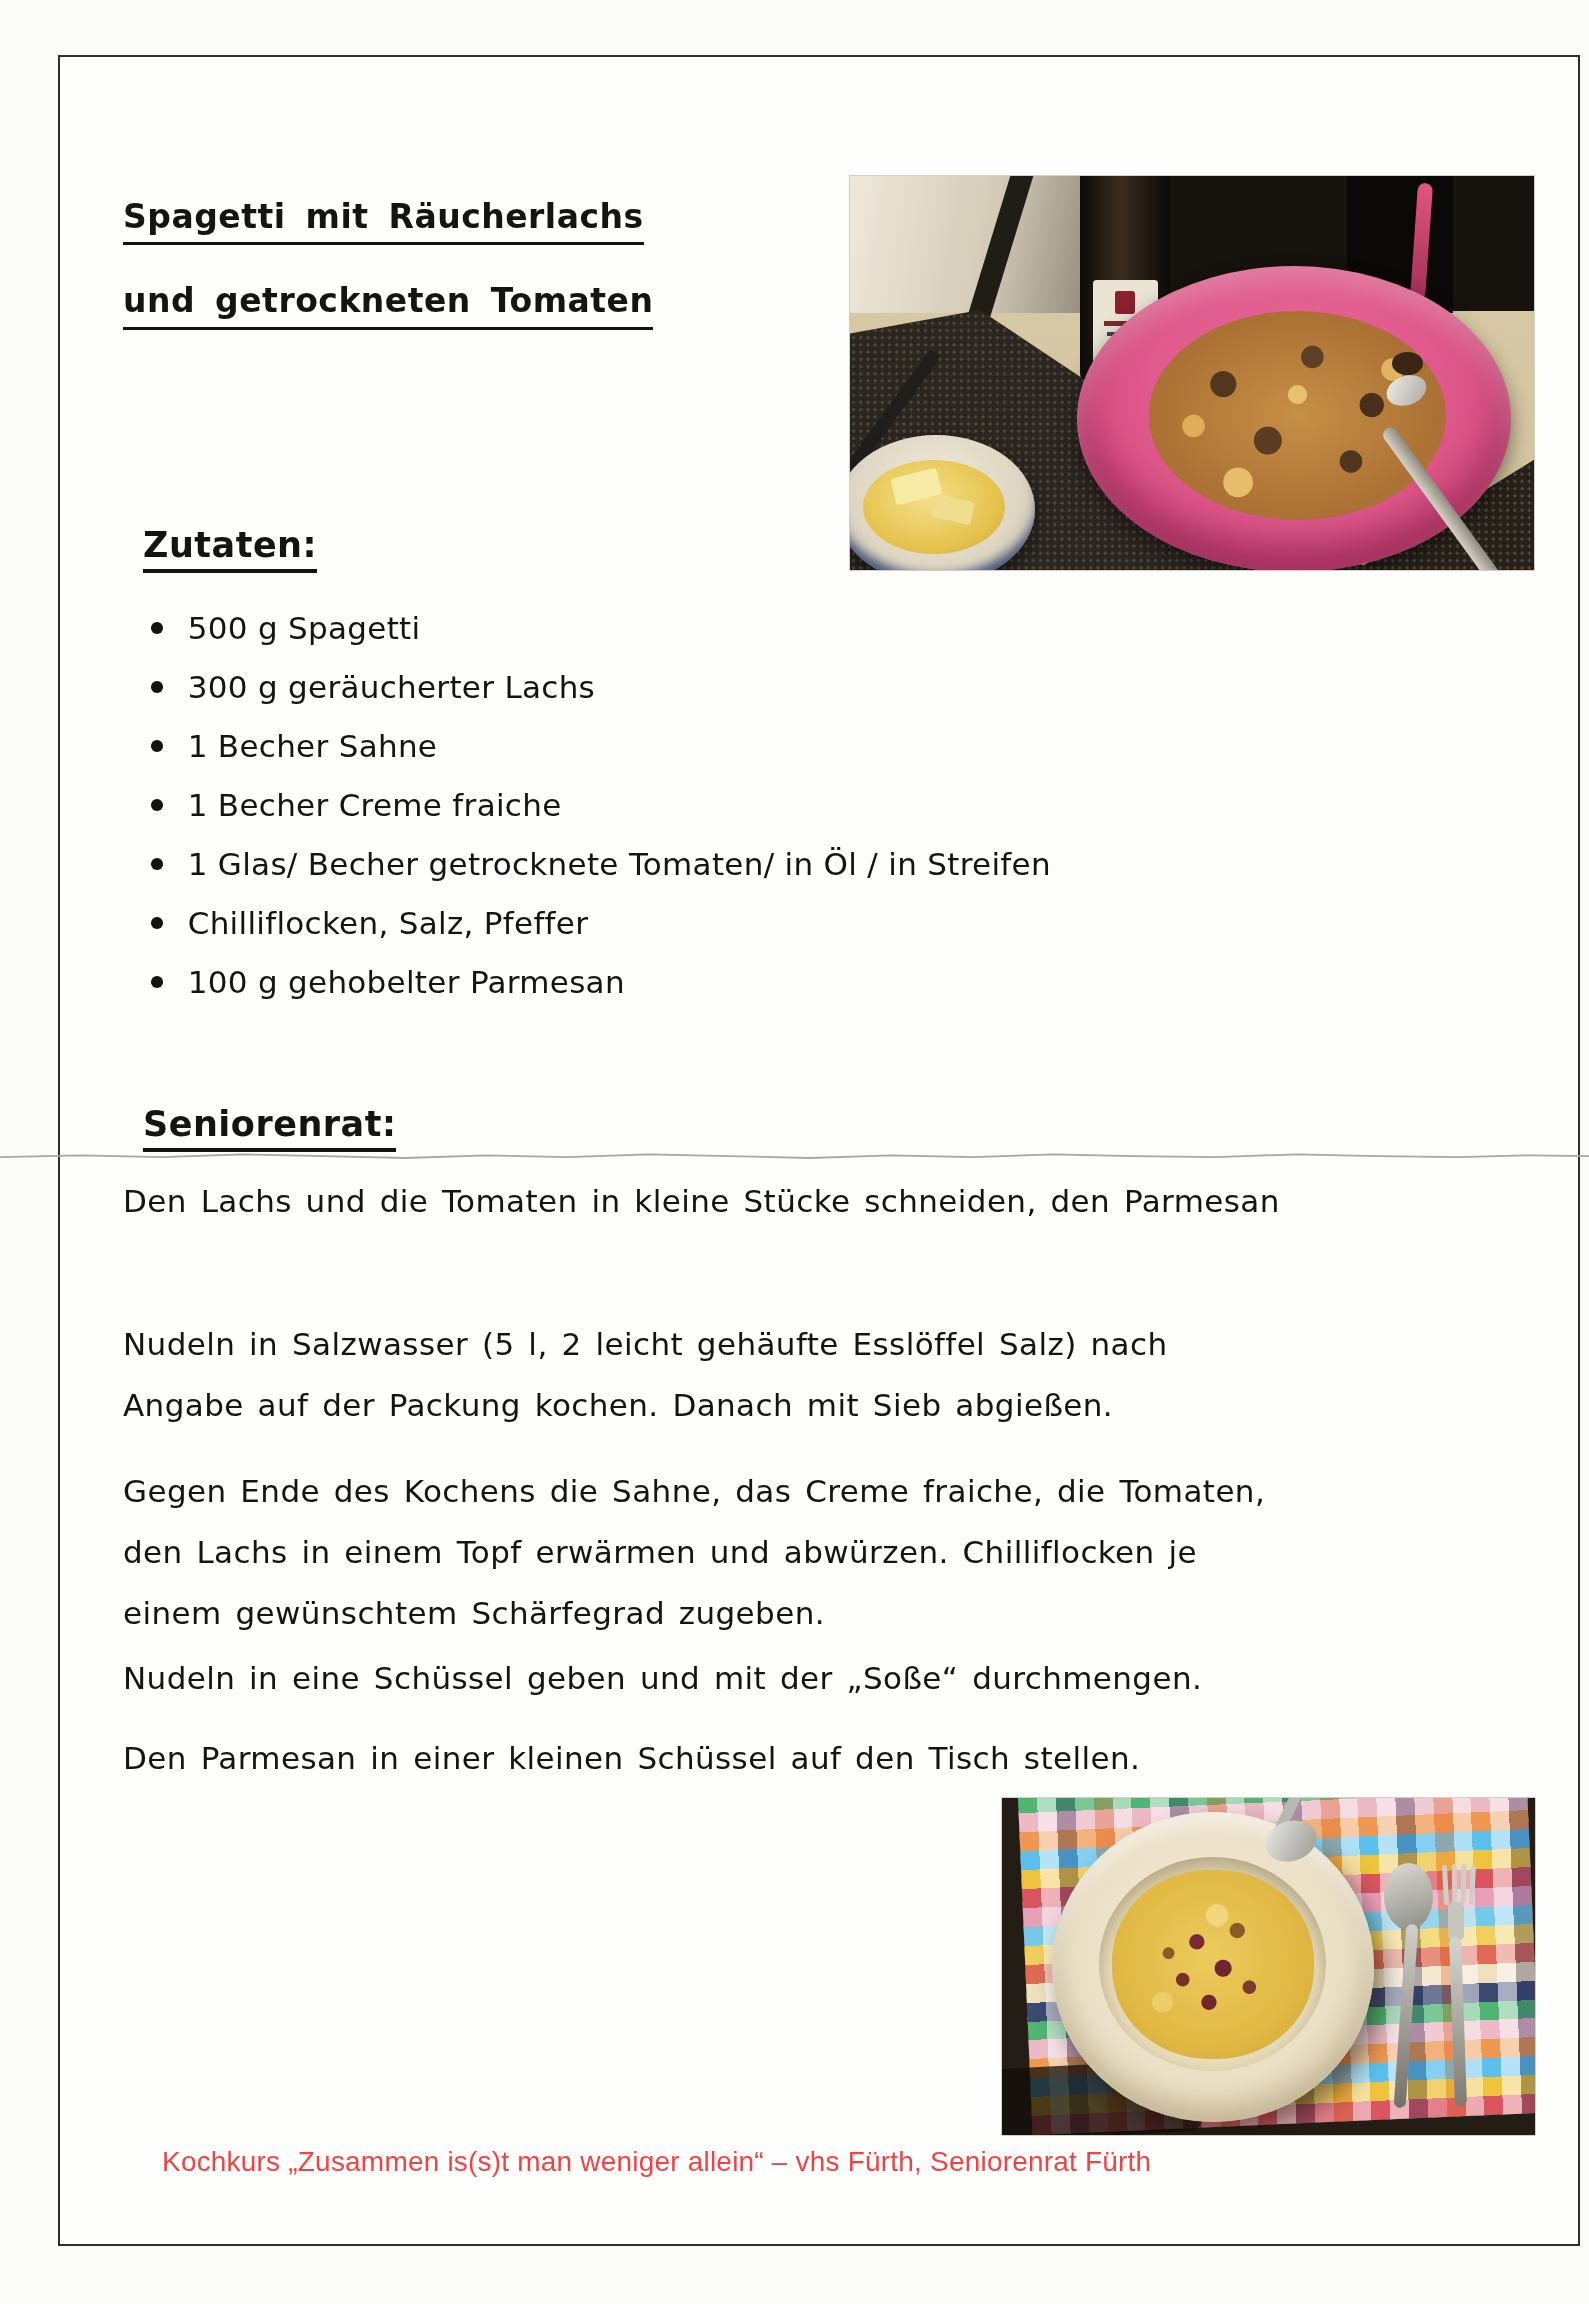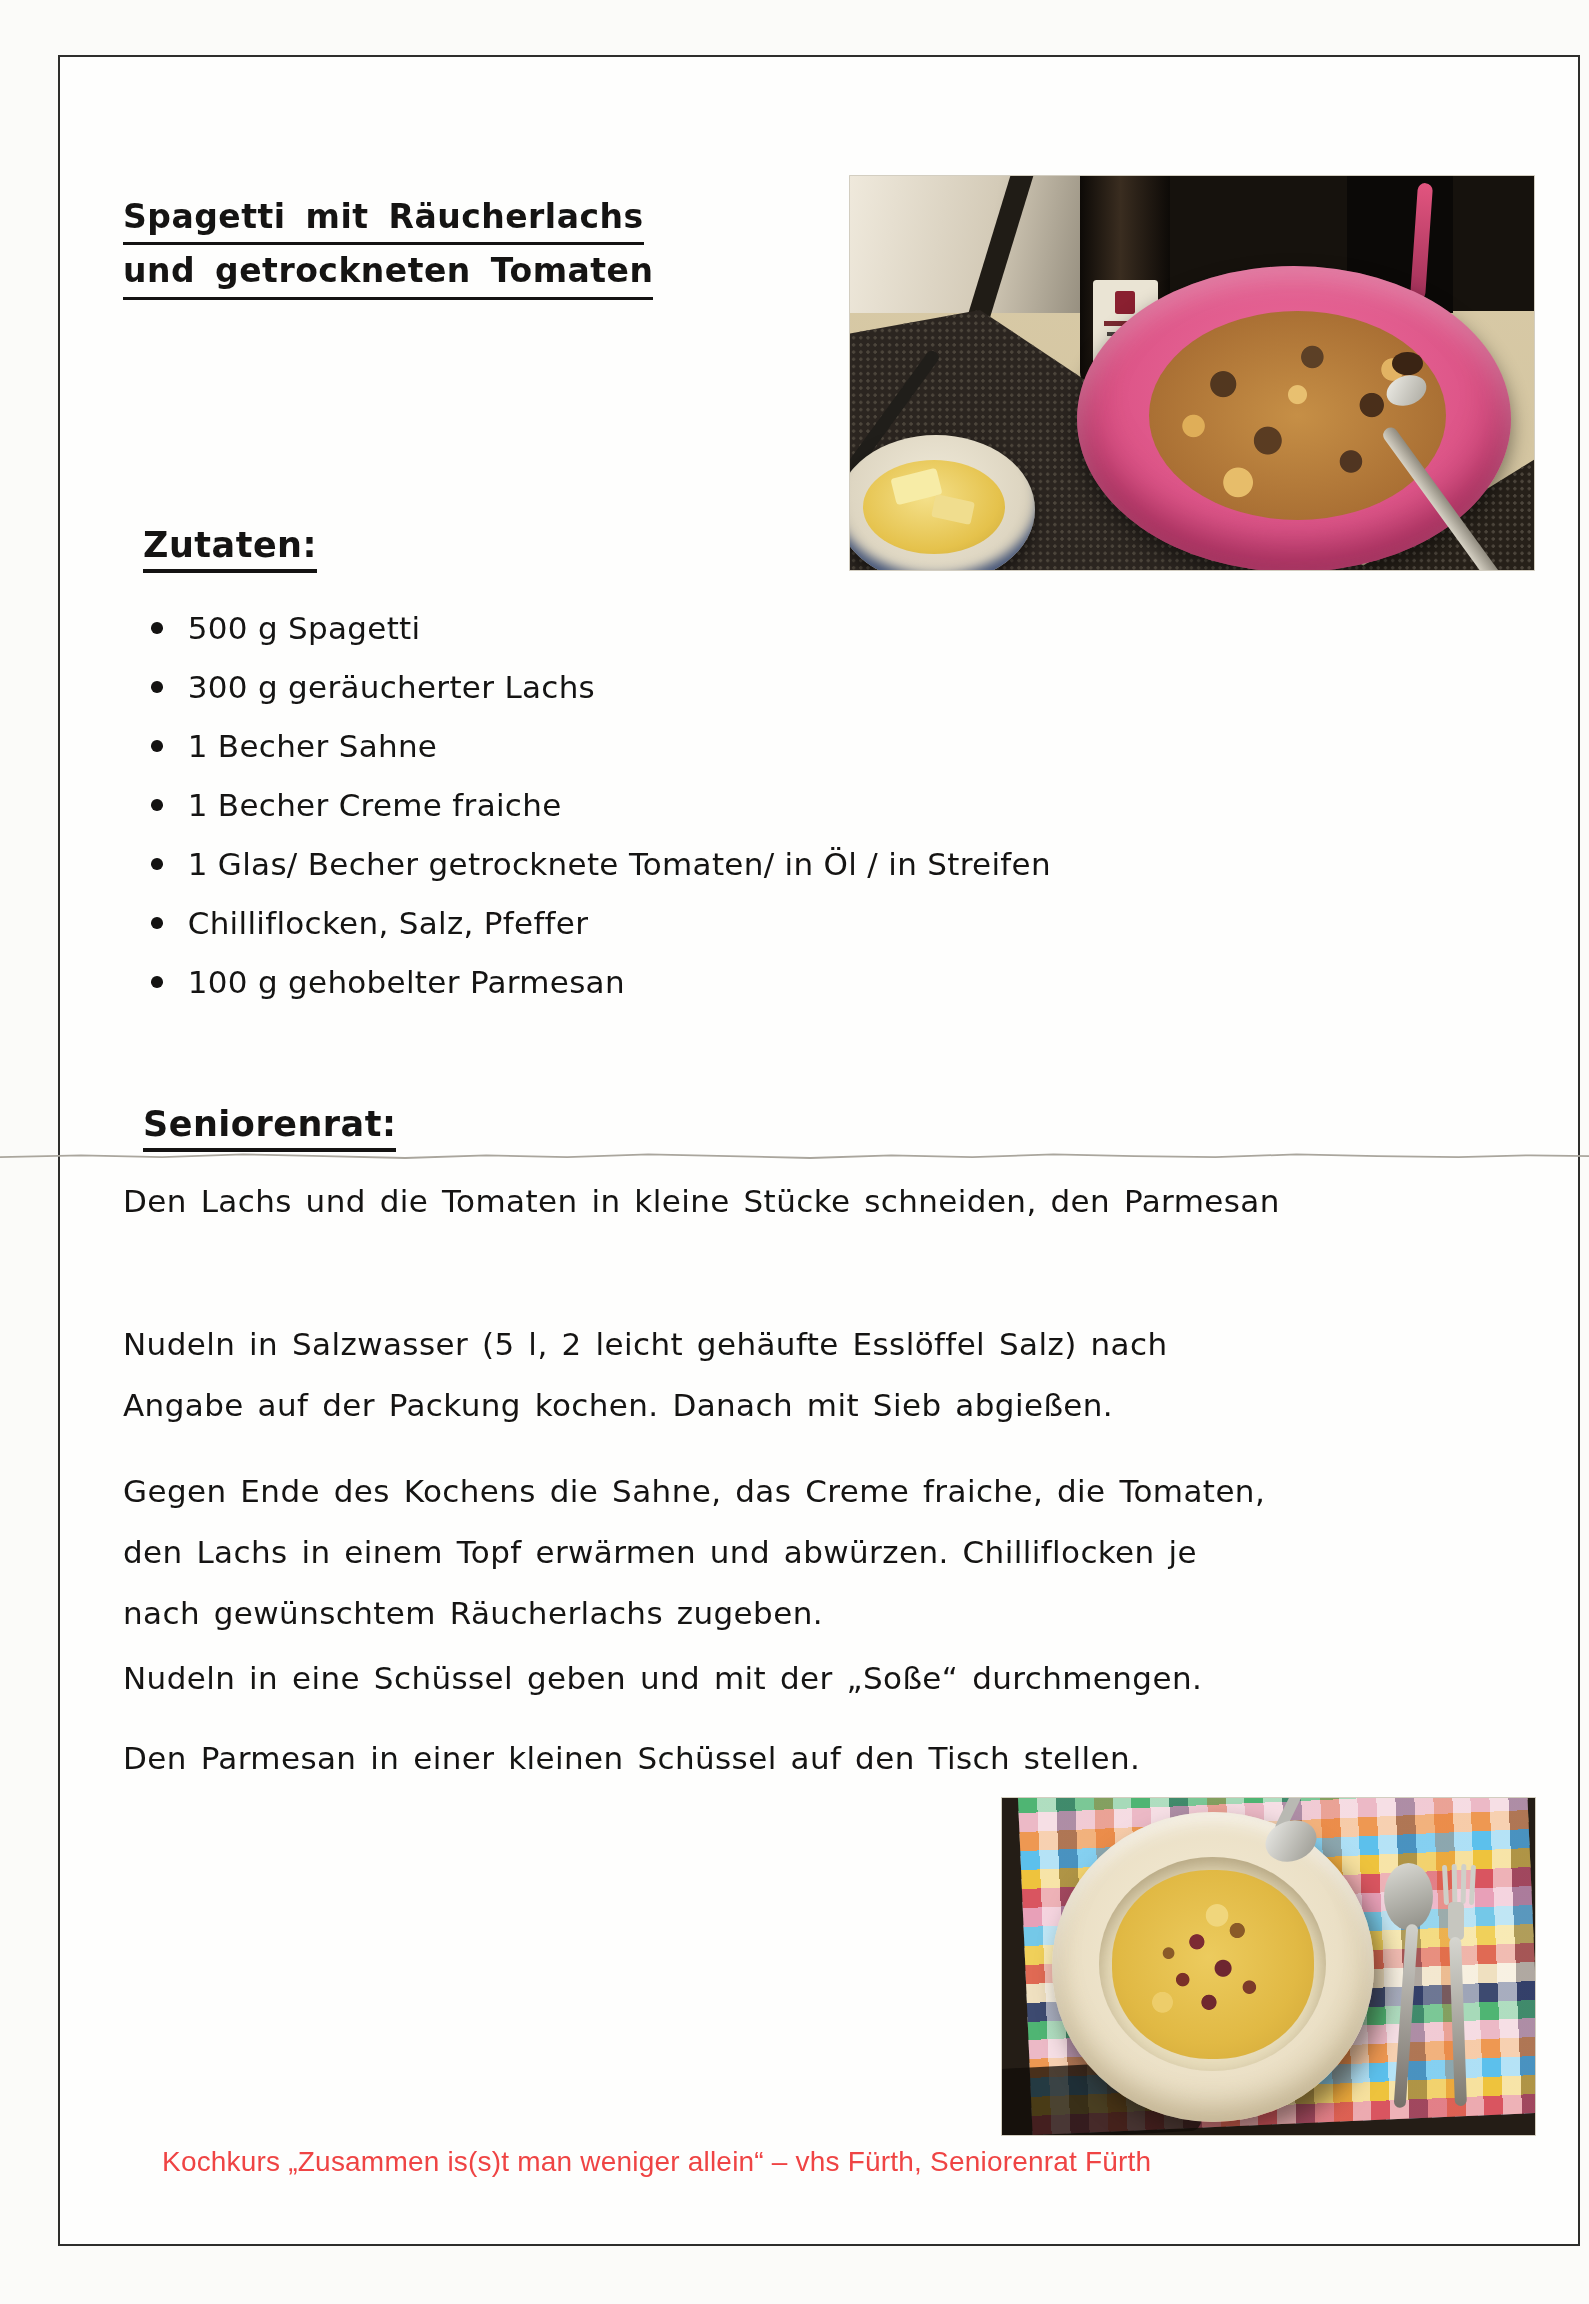--- a/index.html
+++ b/index.html
@@ -10,21 +10,21 @@
     color:#151413;
   }
   .page-border{
     position:absolute;left:58px;top:55px;width:1518px;height:2187px;
     border:2.7px solid #2e2e2c;background:#fefefd;
   }
   
   .title-block{position:absolute;left:123px;top:197px;}
   .title-line{
     display:table;font-size:33px;font-weight:700;letter-spacing:0.5px;word-spacing:8px;
-    border-bottom:3.6px solid #141312;padding-bottom:6.3px;margin-bottom:6px;white-space:nowrap;
+    border-bottom:3.6px solid #141312;padding-bottom:6.3px;margin-bottom:36px;white-space:nowrap;
   }
   .section-heading{
     position:absolute;display:table;font-size:35px;font-weight:700;letter-spacing:0.5px;
     border-bottom:4.5px solid #141312;padding-bottom:3.6px;white-space:nowrap;margin-left:20px;
   }
   .ingredient-list{position:absolute;left:151px;top:608px;margin:0;padding:0;list-style:none;}
   .ingredient-list li{
     display:flex;align-items:flex-start;font-size:31px;line-height:41px;
     letter-spacing:0.3px;margin-bottom:18px;white-space:nowrap;
   }
@@ -222,21 +222,21 @@
 <div class="para" style="top:1171px;">
   <span class="line">Den Lachs und die Tomaten in kleine Stücke schneiden, den Parmesan</span>
 </div>
 <div class="para" style="top:1314px;">
   <span class="line">Nudeln in Salzwasser (5 l, 2 leicht gehäufte Esslöffel Salz) nach</span>
   <span class="line">Angabe auf der Packung kochen. Danach mit Sieb abgießen.</span>
 </div>
 <div class="para" style="top:1461px;">
   <span class="line">Gegen Ende des Kochens die Sahne, das Creme fraiche, die Tomaten,</span>
   <span class="line">den Lachs in einem Topf erwärmen und abwürzen. Chilliflocken je</span>
-  <span class="line">nach gewünschtem Räucherlachs zugeben.</span>
+  <span class="line">einem gewünschtem Schärfegrad zugeben.</span>
 </div>
 <div class="para" style="top:1648px;">
   <span class="line">Nudeln in eine Schüssel geben und mit der „Soße“ durchmengen.</span>
 </div>
 <div class="para" style="top:1728px;">
   <span class="line">Den Parmesan in einer kleinen Schüssel auf den Tisch stellen.</span>
 </div>
 
 <div class="photo-bottom">
   <div class="pb-mat"></div>

